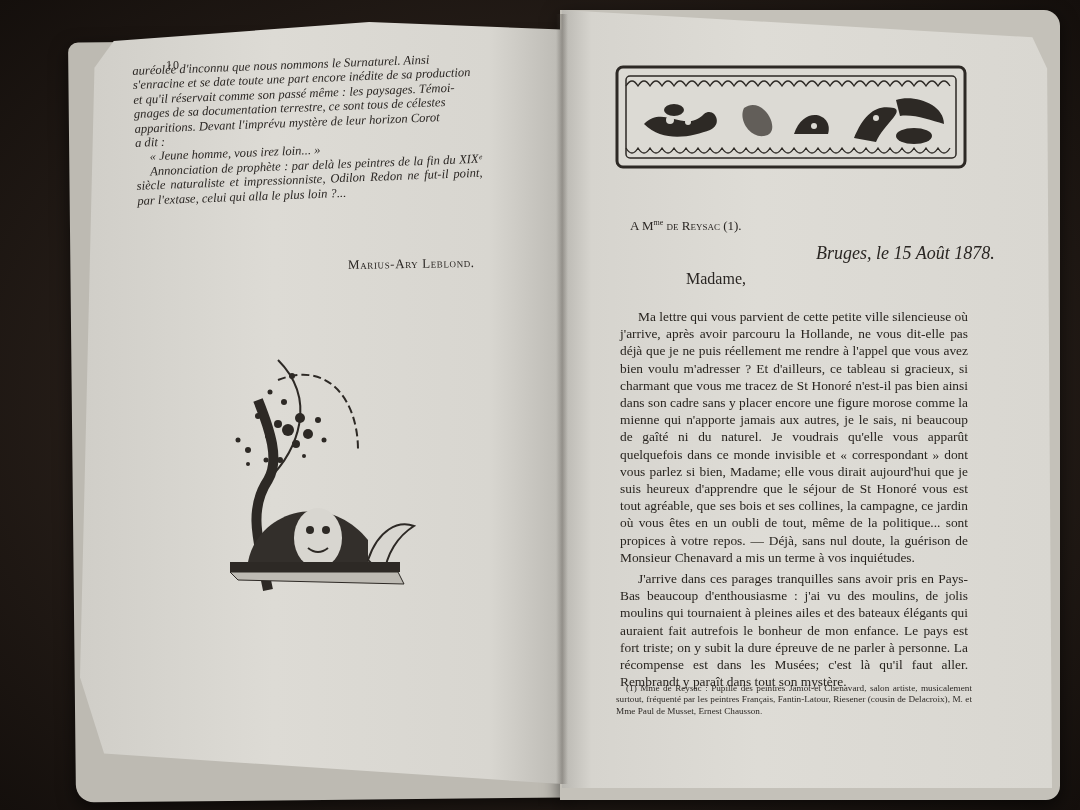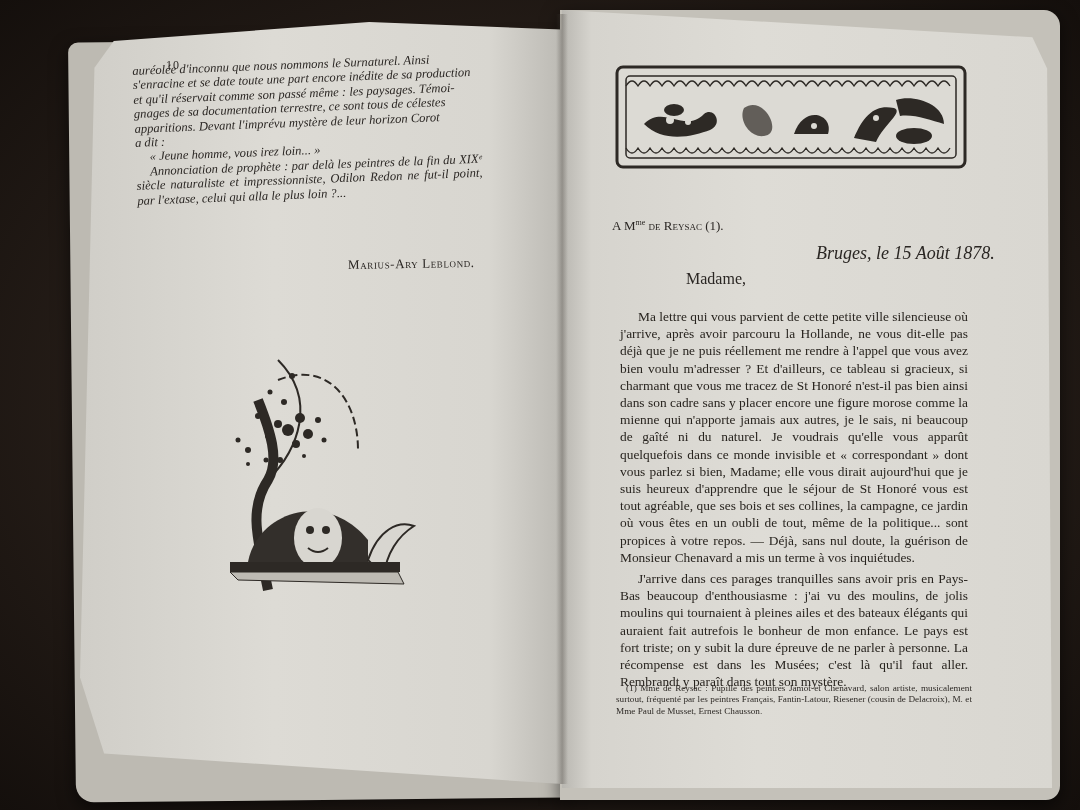--- a/index.html
+++ b/index.html
@@ -58,21 +58,21 @@
   }
 
   .vignette-left {
     position:absolute; left:208px; top:340px; width:220px; height:262px;
   }
   .vignette-right {
     position:absolute; left:614px; top:64px; width:354px; height:110px;
   }
 
   .addressee {
-    position:absolute; left:612px; top:218px;
+    position:absolute; left:630px; top:218px;
     font-size:13px; color:#2a2623;
   }
   .addressee .sc { font-variant: small-caps; }
   .addressee sup { font-size:8px; }
   .dateline {
     position:absolute; left:816px; top:243px;
     font-size:18px; font-style:italic; color:#2a2623;
   }
   .salutation {
     position:absolute; left:686px; top:270px;

